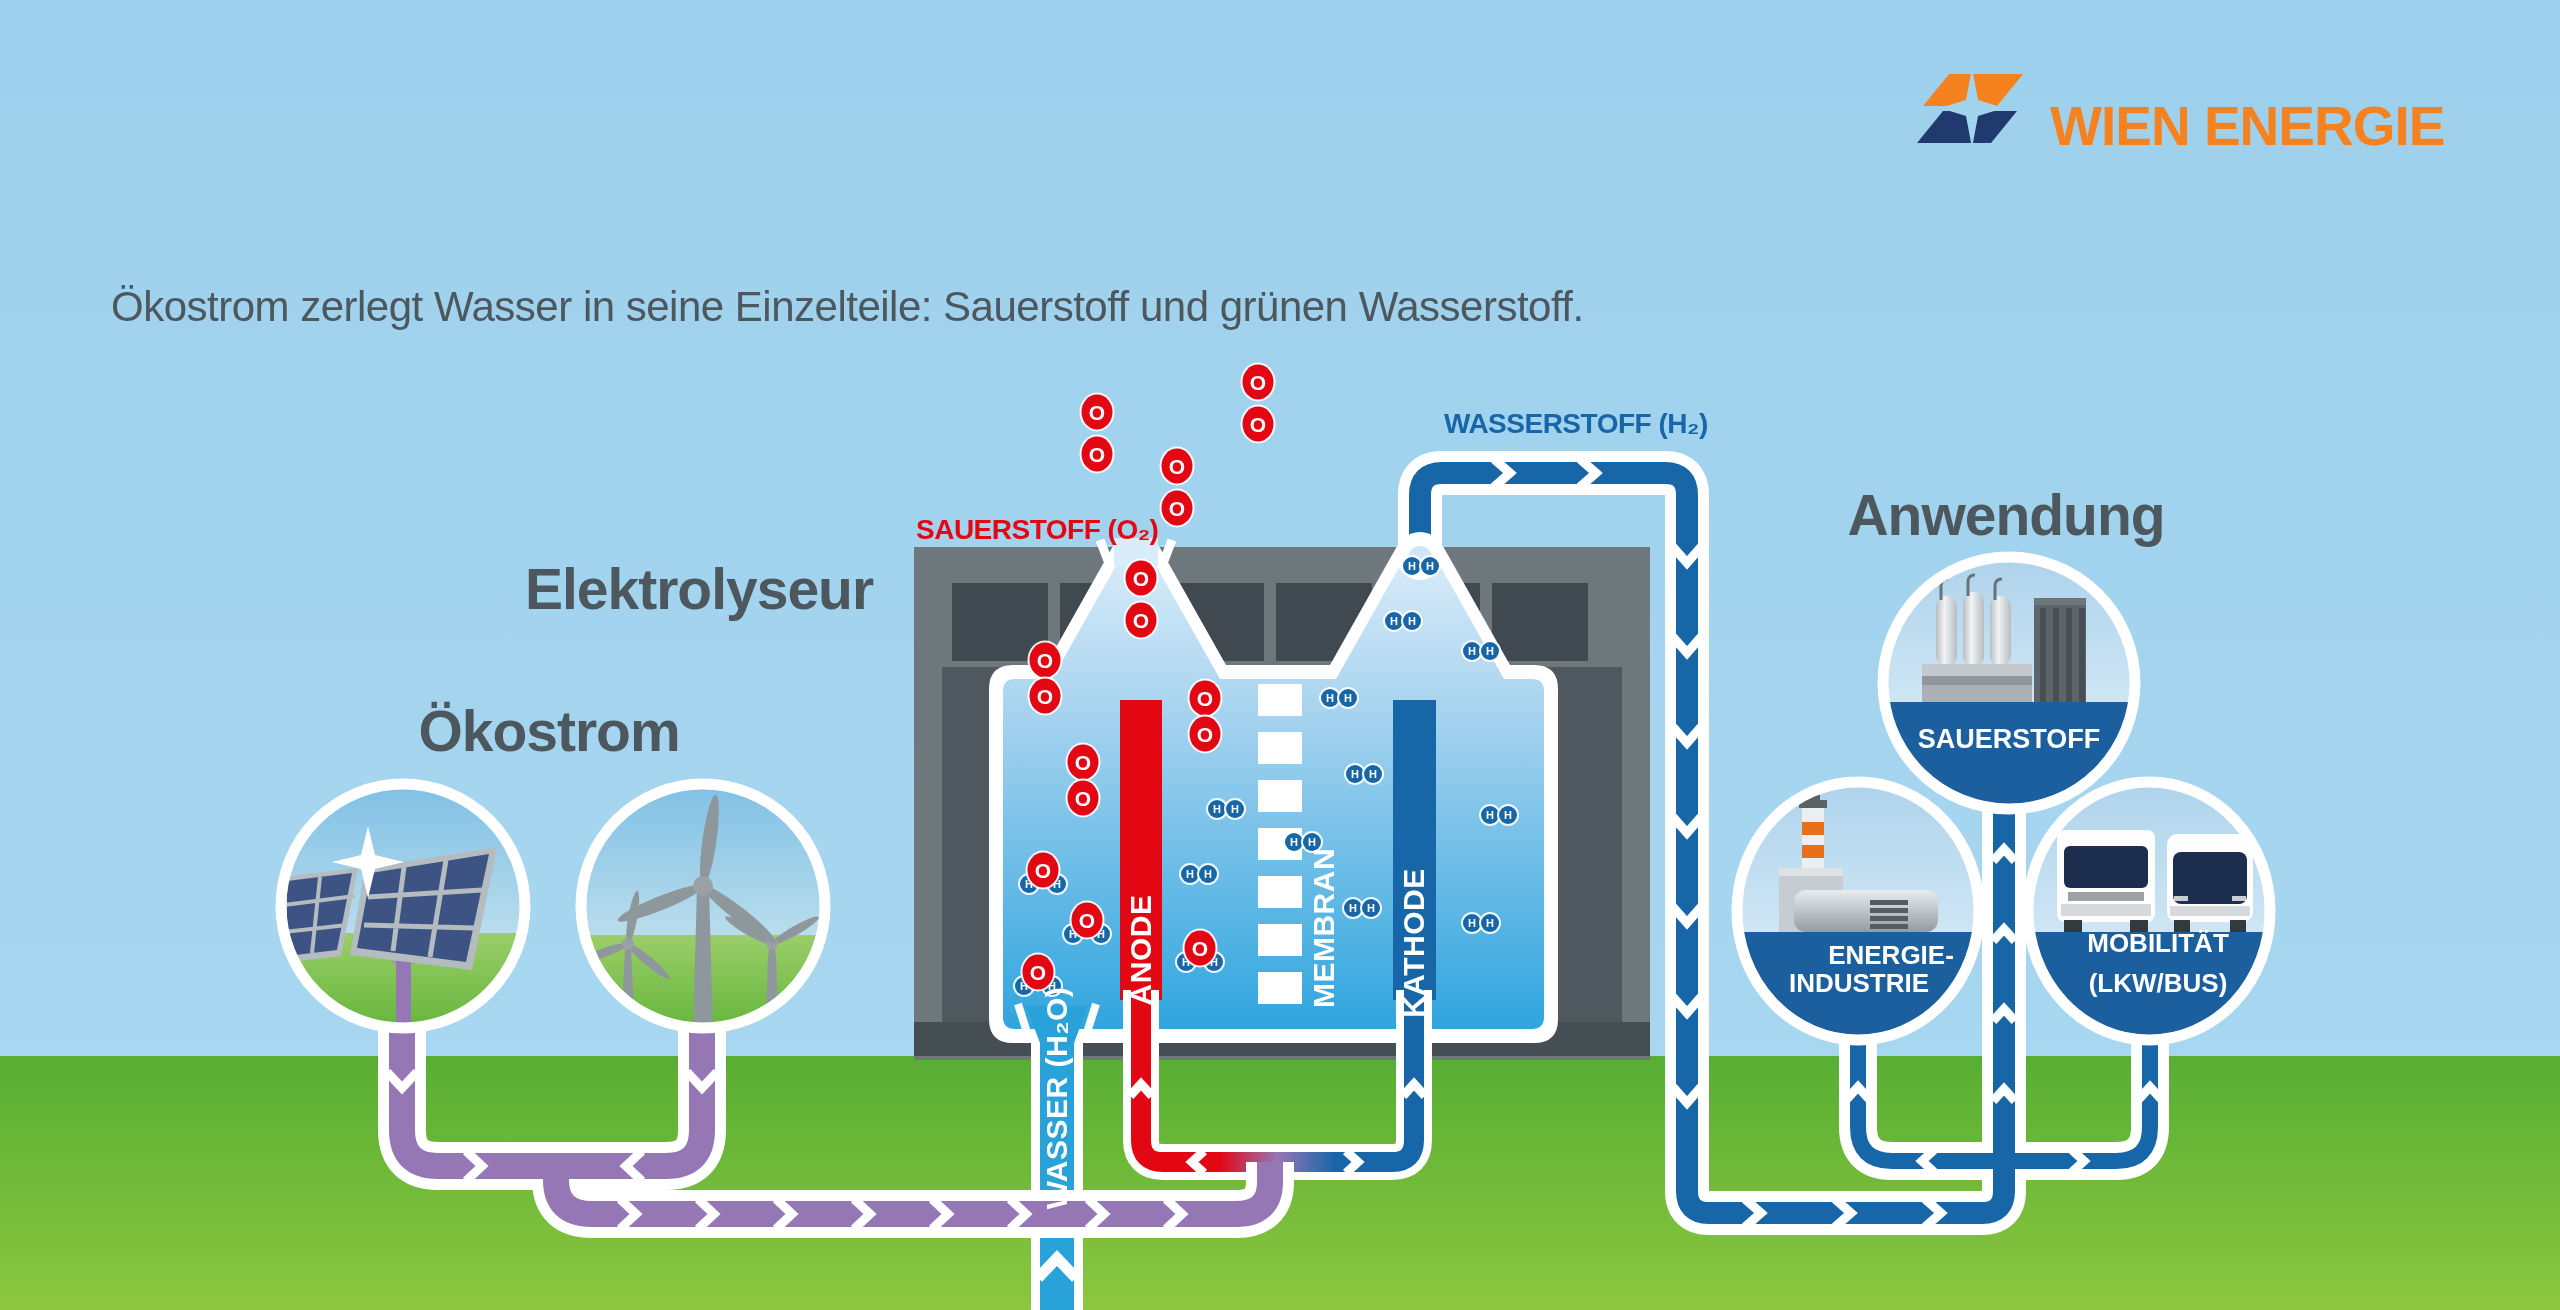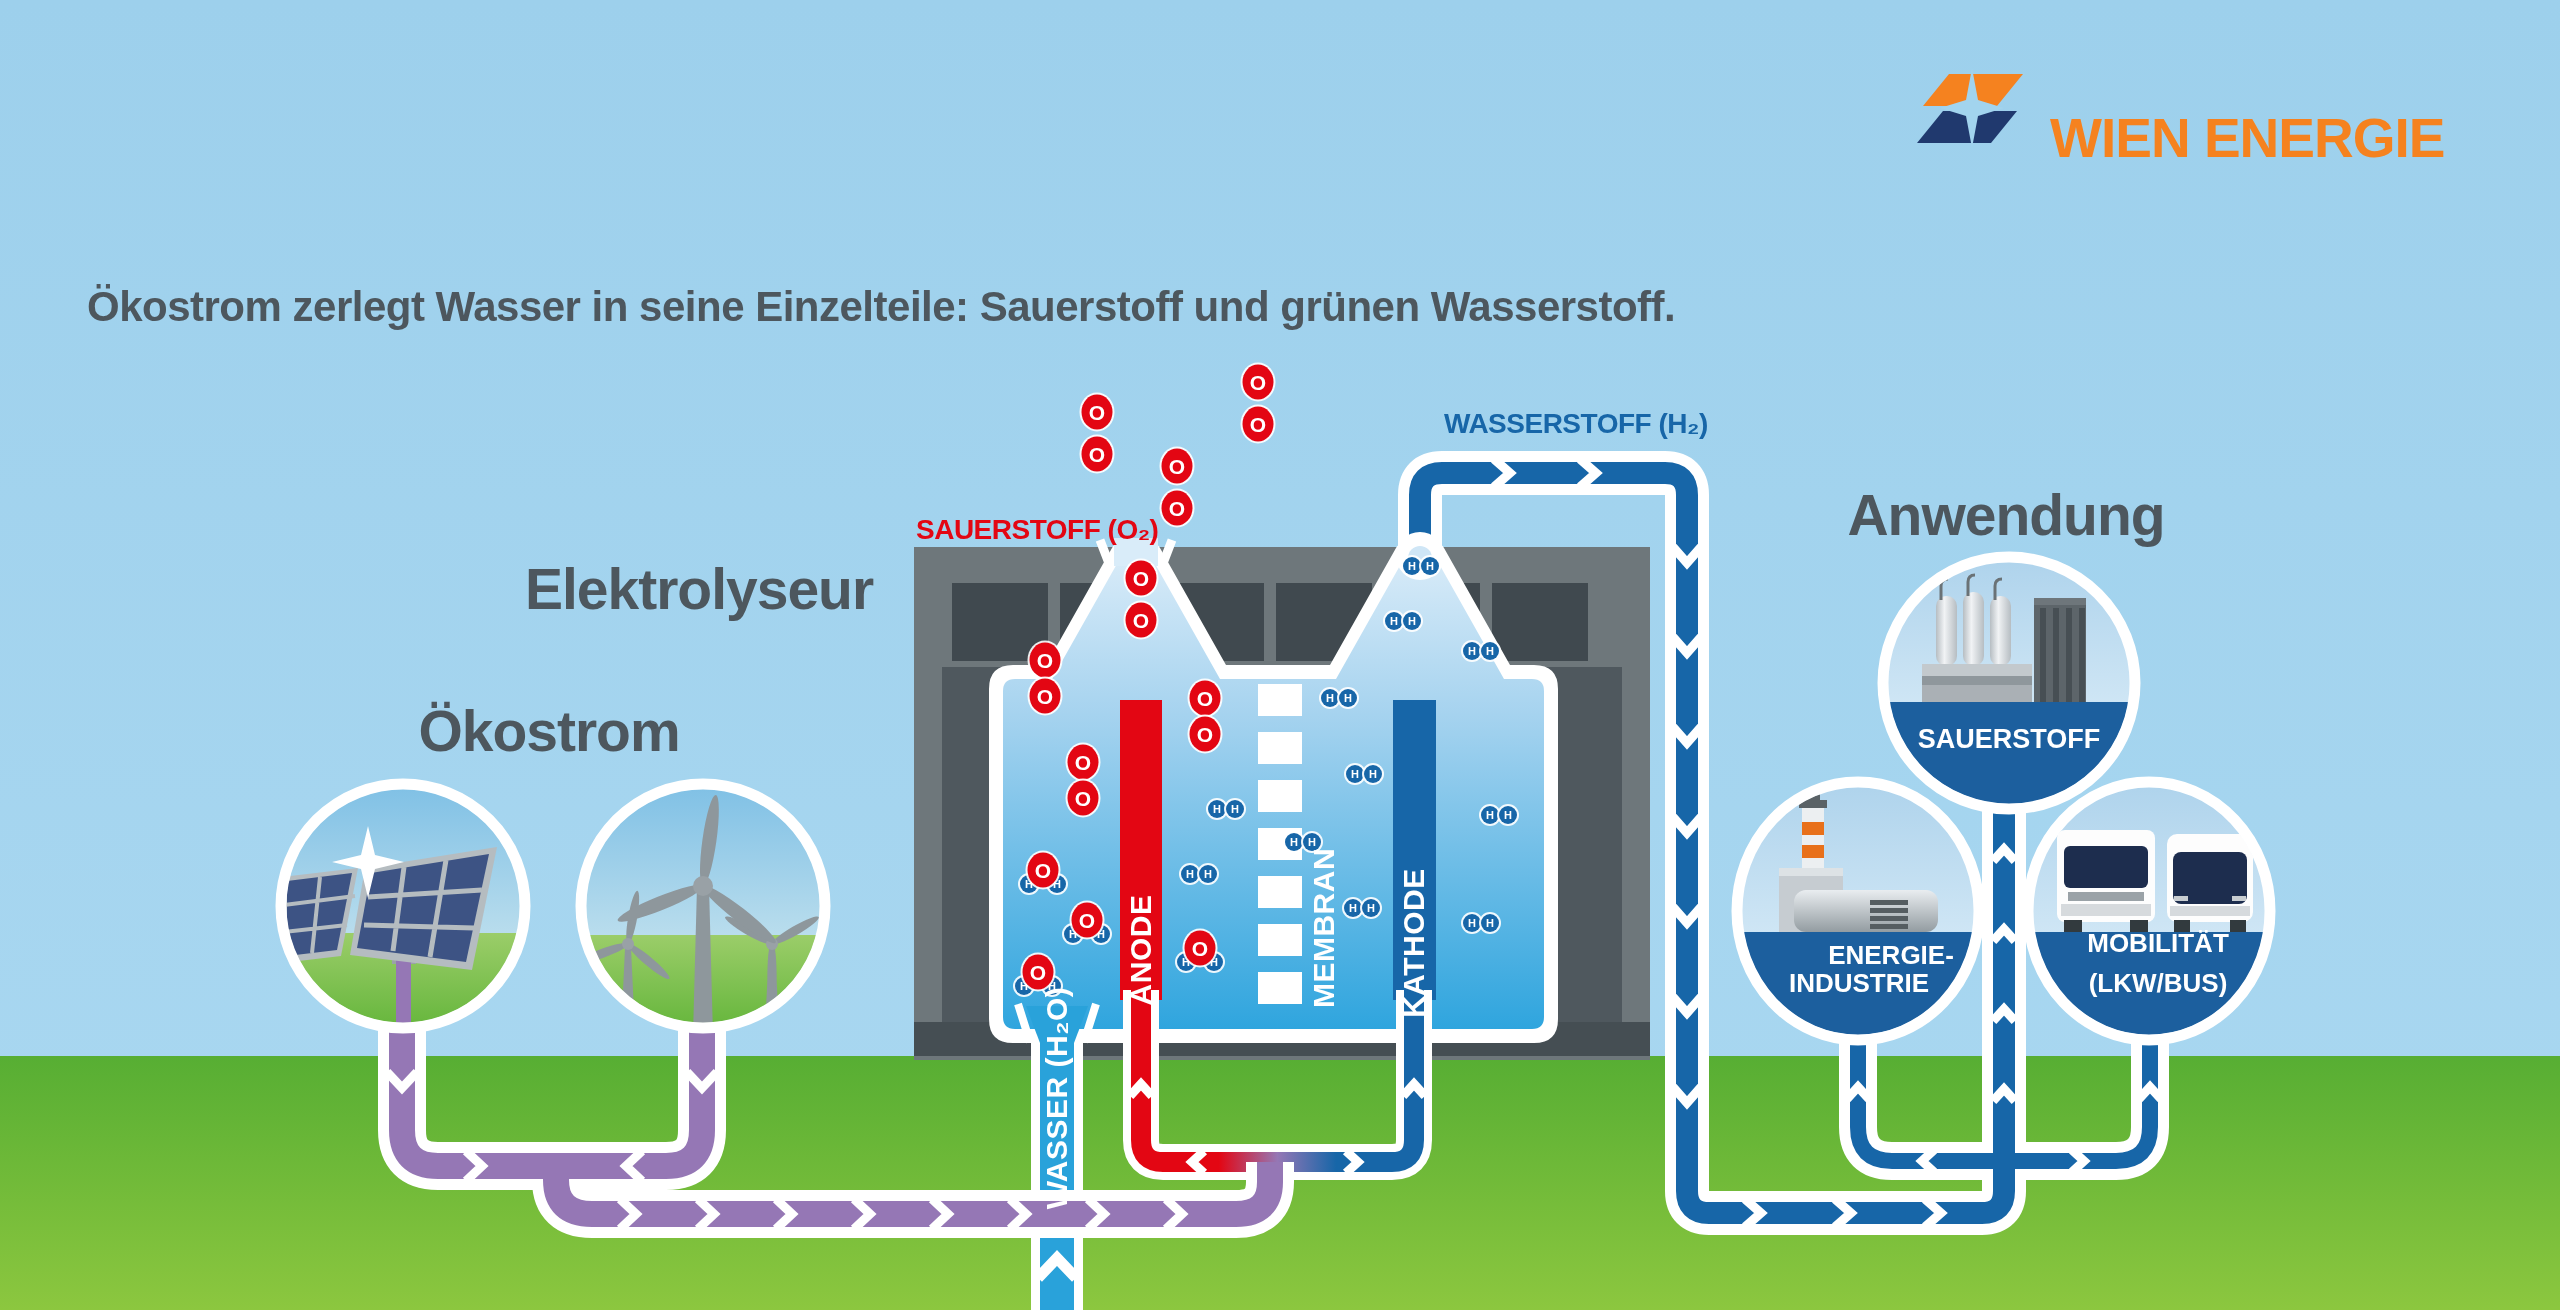--- a/index.html
+++ b/index.html
@@ -6,22 +6,22 @@
   #stage{position:relative;width:2560px;height:1310px;overflow:hidden;
          font-family:"Liberation Sans",sans-serif;}
   #diagram{position:absolute;left:0;top:0;}
   .lbl{position:absolute;white-space:nowrap;color:var(--title);font-weight:bold;}
   .section-lbl{font-size:57px;letter-spacing:-1px;transform:translateX(-50%);}
   .flow-lbl{font-size:28px;letter-spacing:-0.5px;}
   .rot{transform:translate(-50%,-50%) rotate(-90deg);color:#fff;font-size:30px;
        letter-spacing:0.5px;}
   .chord-lbl{color:#fff;font-size:26px;transform:translateX(-50%);letter-spacing:0;}
   #title{left:95px;top:192px;font-size:60px;letter-spacing:-1.5px;}
-  #subtitle{left:87px;top:283px;font-size:42px;font-weight:bold;letter-spacing:-0.5px;}
-  #brand-text{left:2050px;top:106px;font-size:55px;color:var(--orange);letter-spacing:-1px;}
+  #subtitle{left:111px;top:283px;font-size:42px;font-weight:normal;letter-spacing:-0.5px;}
+  #brand-text{left:2050px;top:94px;font-size:55px;color:var(--orange);letter-spacing:-1px;}
   .atom{position:absolute;display:flex;align-items:center;justify-content:center;
         border-radius:50%;color:#fff;font-weight:bold;transform:translate(-50%,-50%);}
   .atom-o{width:31px;height:35px;background:var(--red);font-size:21px;
           box-shadow:0 0 0 2px rgba(255,255,255,.9);}
   .atom-h{width:18px;height:18px;background:var(--blue);font-size:11px;
           box-shadow:0 0 0 2px rgba(255,255,255,.9);}
 </style>
 </head>
 <body>
 

